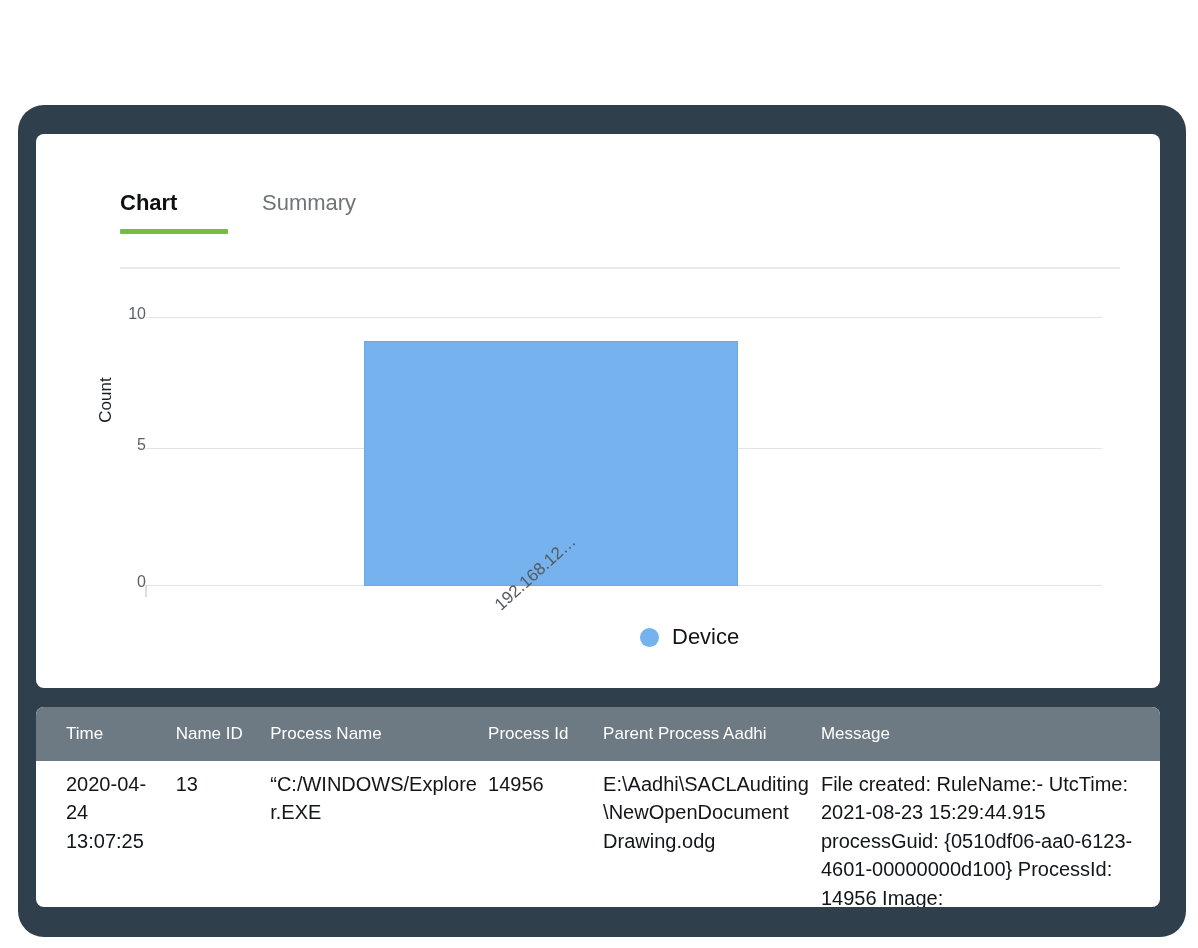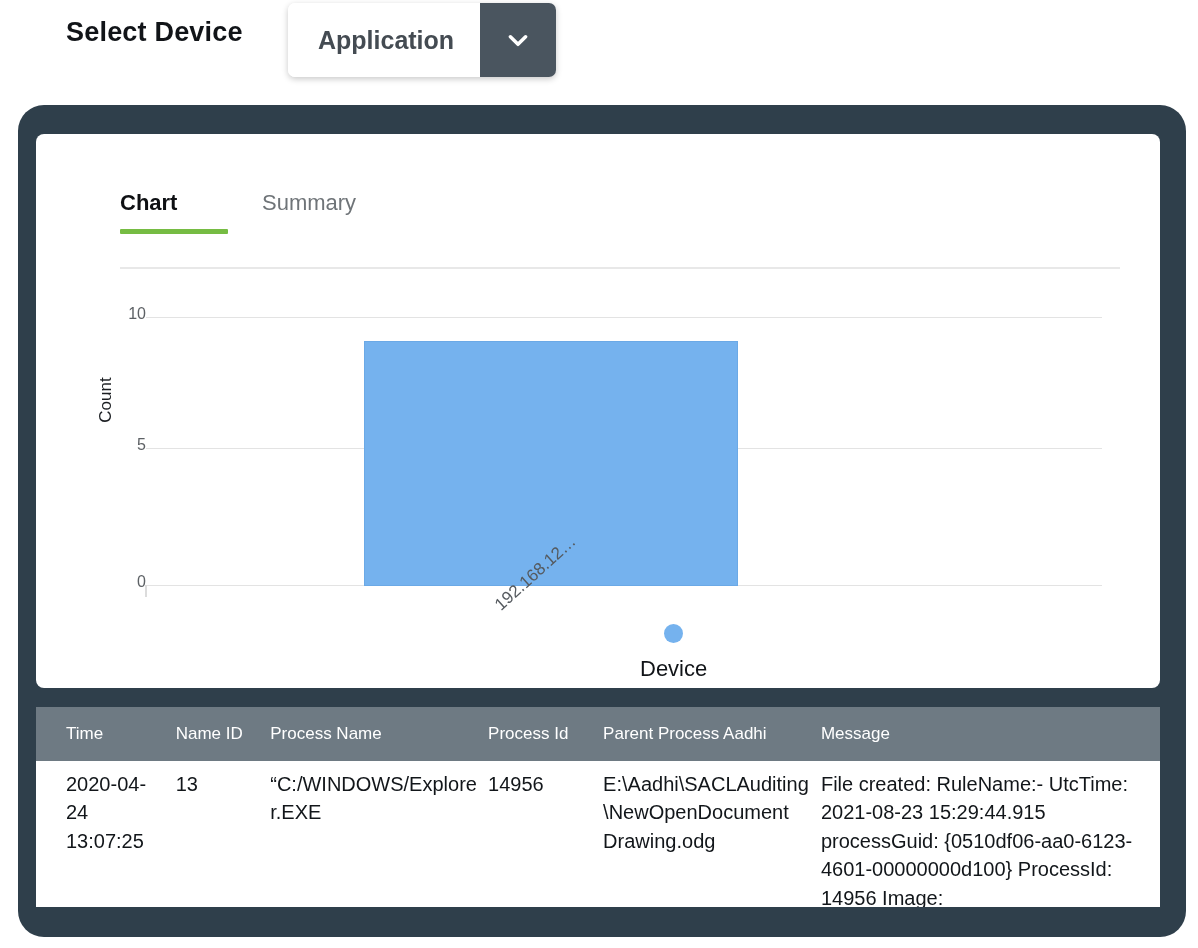--- a/index.html
+++ b/index.html
@@ -171,41 +171,40 @@
     transform: rotate(-42deg);
     transform-origin: left top;
     white-space: nowrap;
   }
 
   .legend {
     position: absolute;
     display: flex;
     align-items: center;
     gap: 13px;
-    flex-direction: column;
   }
   .legend-dot {
     width: 19px; height: 19px;
     border-radius: 50%;
     background: #75b2ee;
     display: block;
   }
   .legend-label {
     font-size: 22px;
     color: #111418;
     white-space: nowrap;
   }
 
   
   .table-card {
     position: absolute;
     left: 36px; top: 707px;
     width: 1124px; height: 200px;
     background: #ffffff;
-    border-radius: 0;
+    border-radius: 8px;
     overflow: hidden;
     z-index: 4;
   }
   table.evt {
     width: 1124px;
     border-collapse: collapse;
     table-layout: fixed;
   }
   table.evt thead th {
     background: #6e7a83;
@@ -232,32 +231,20 @@
   .c-pid    { width: 112px; }
   .c-parent { width: 212px; }
   .c-msg    { width: 330px; }
   table.evt thead th.c-time { padding-left: 30px; }
 </style>
 </head>
 <body>
 
 <div id="root">
 
-  <div class="topbar">
-    <div class="select-device-label">Select Device</div>
-
-    <div class="dropdown">
-      <div class="dropdown-value">Application</div>
-      <div class="dropdown-arrow">
-        <svg class="chev" viewBox="0 0 24 24">
-          <path d="M5 9 L12 16 L19 9" fill="none" stroke="#ffffff" stroke-width="3.2" stroke-linecap="round" stroke-linejoin="round"></path>
-        </svg>
-      </div>
-    </div>
-  </div>
 
   <div class="outer-frame"></div>
 
   <div class="chart-card">
 
     <div class="tabs">
       <div class="tab chart">
         <span>Chart</span>
       </div>
       <div class="tab summary">

